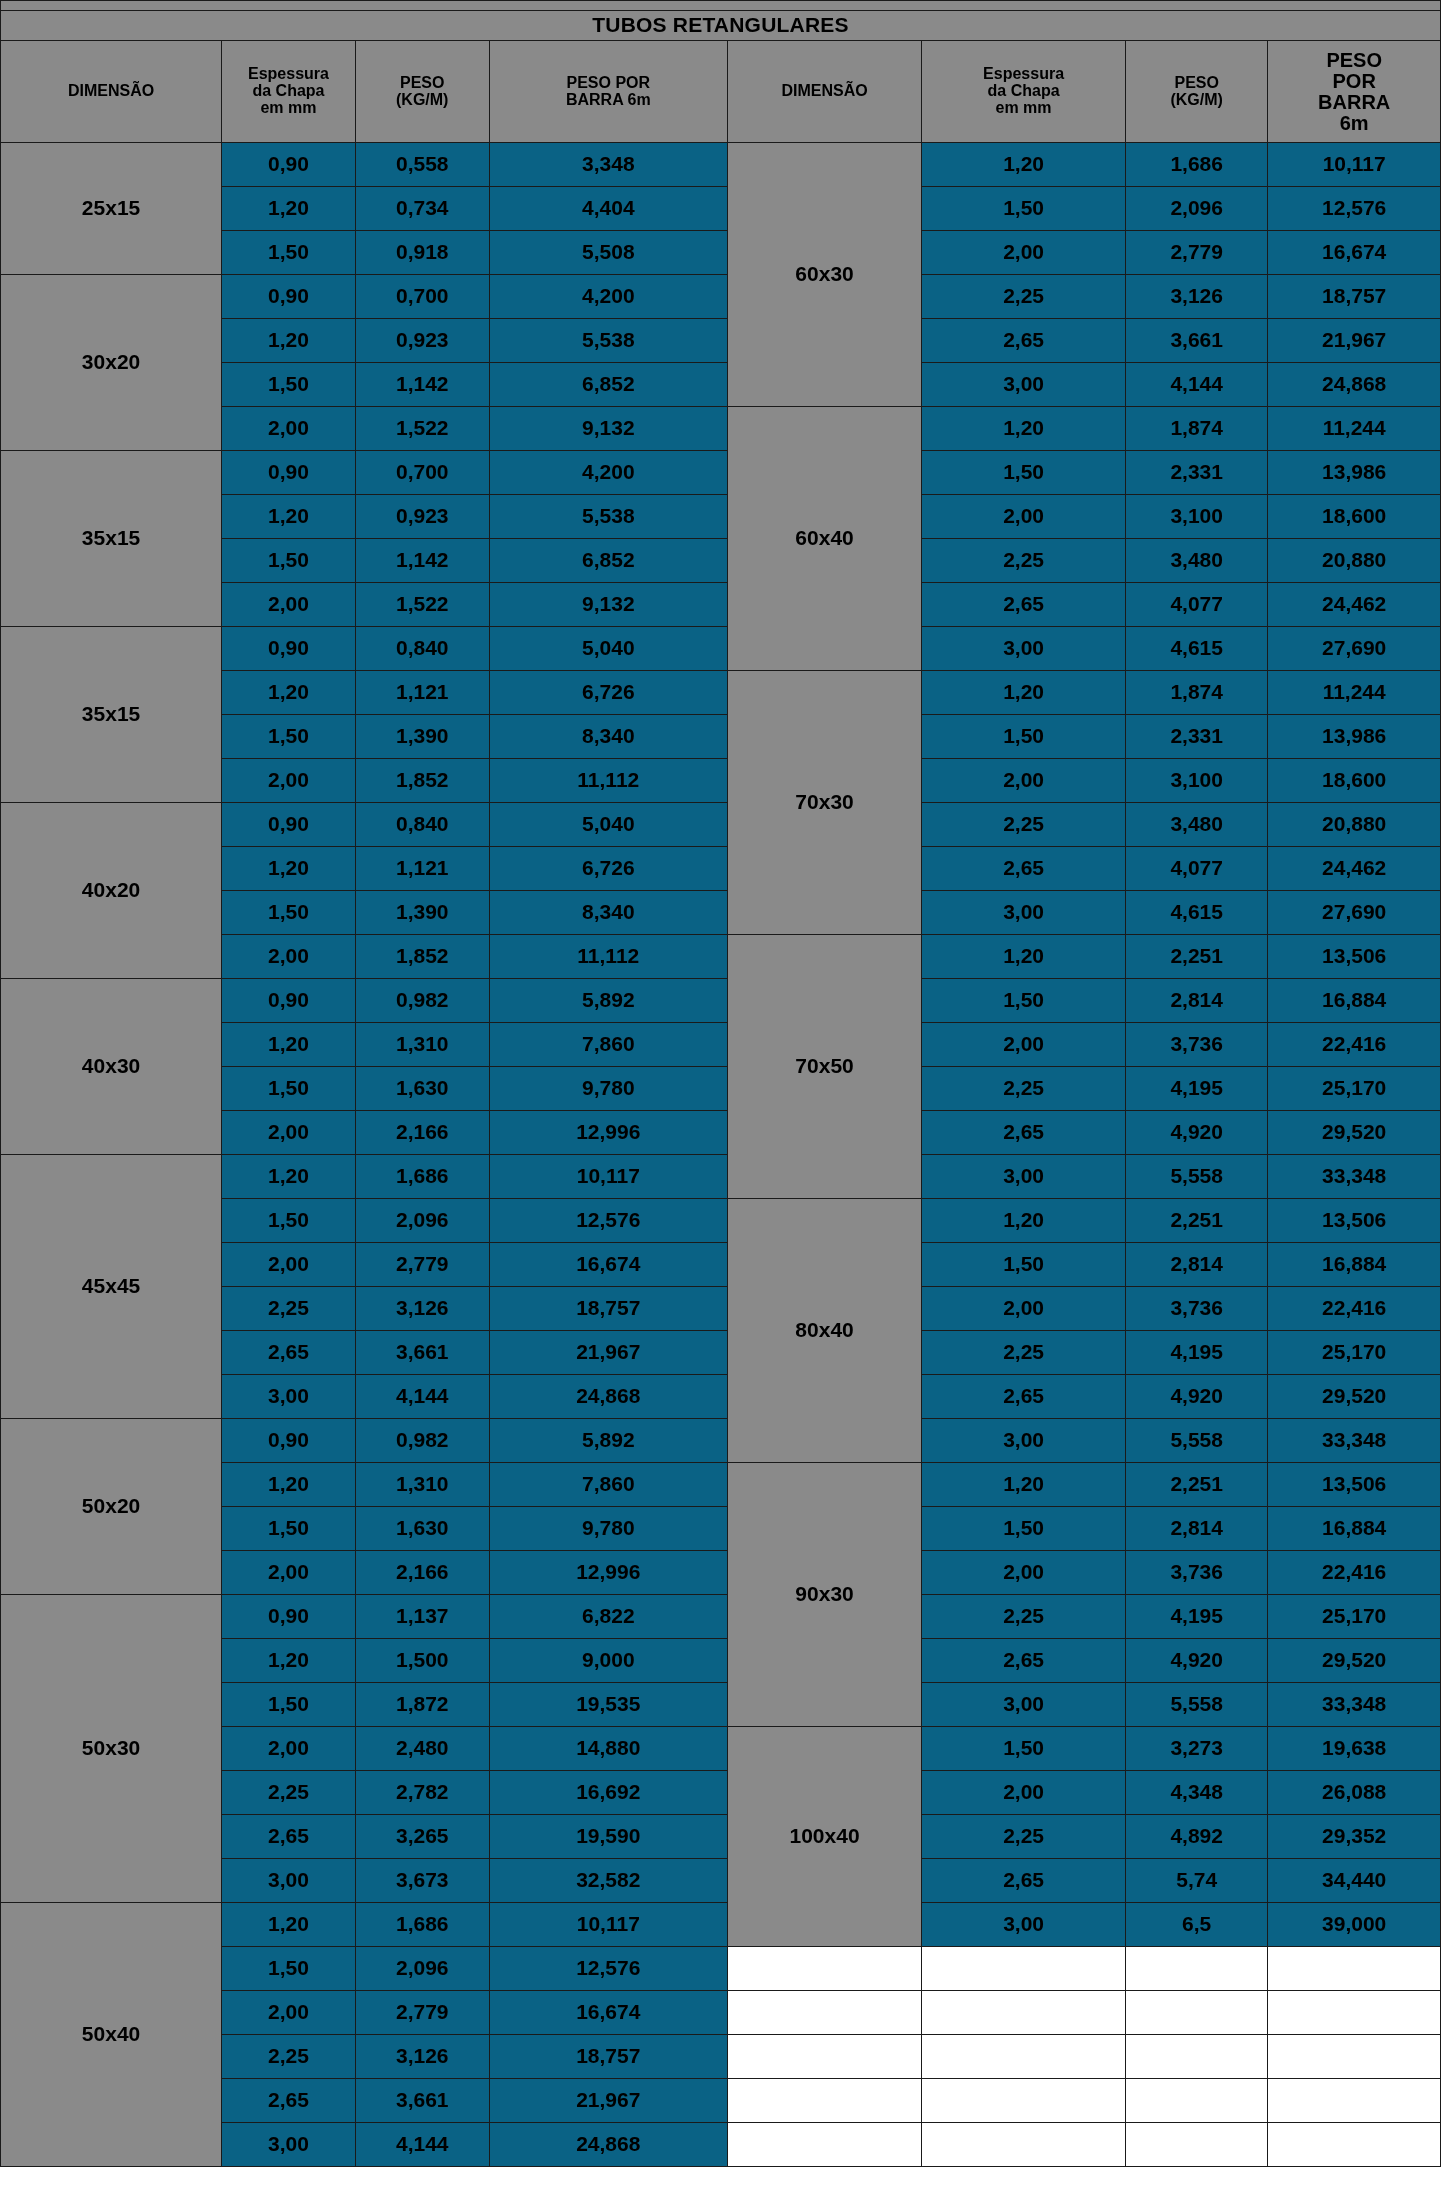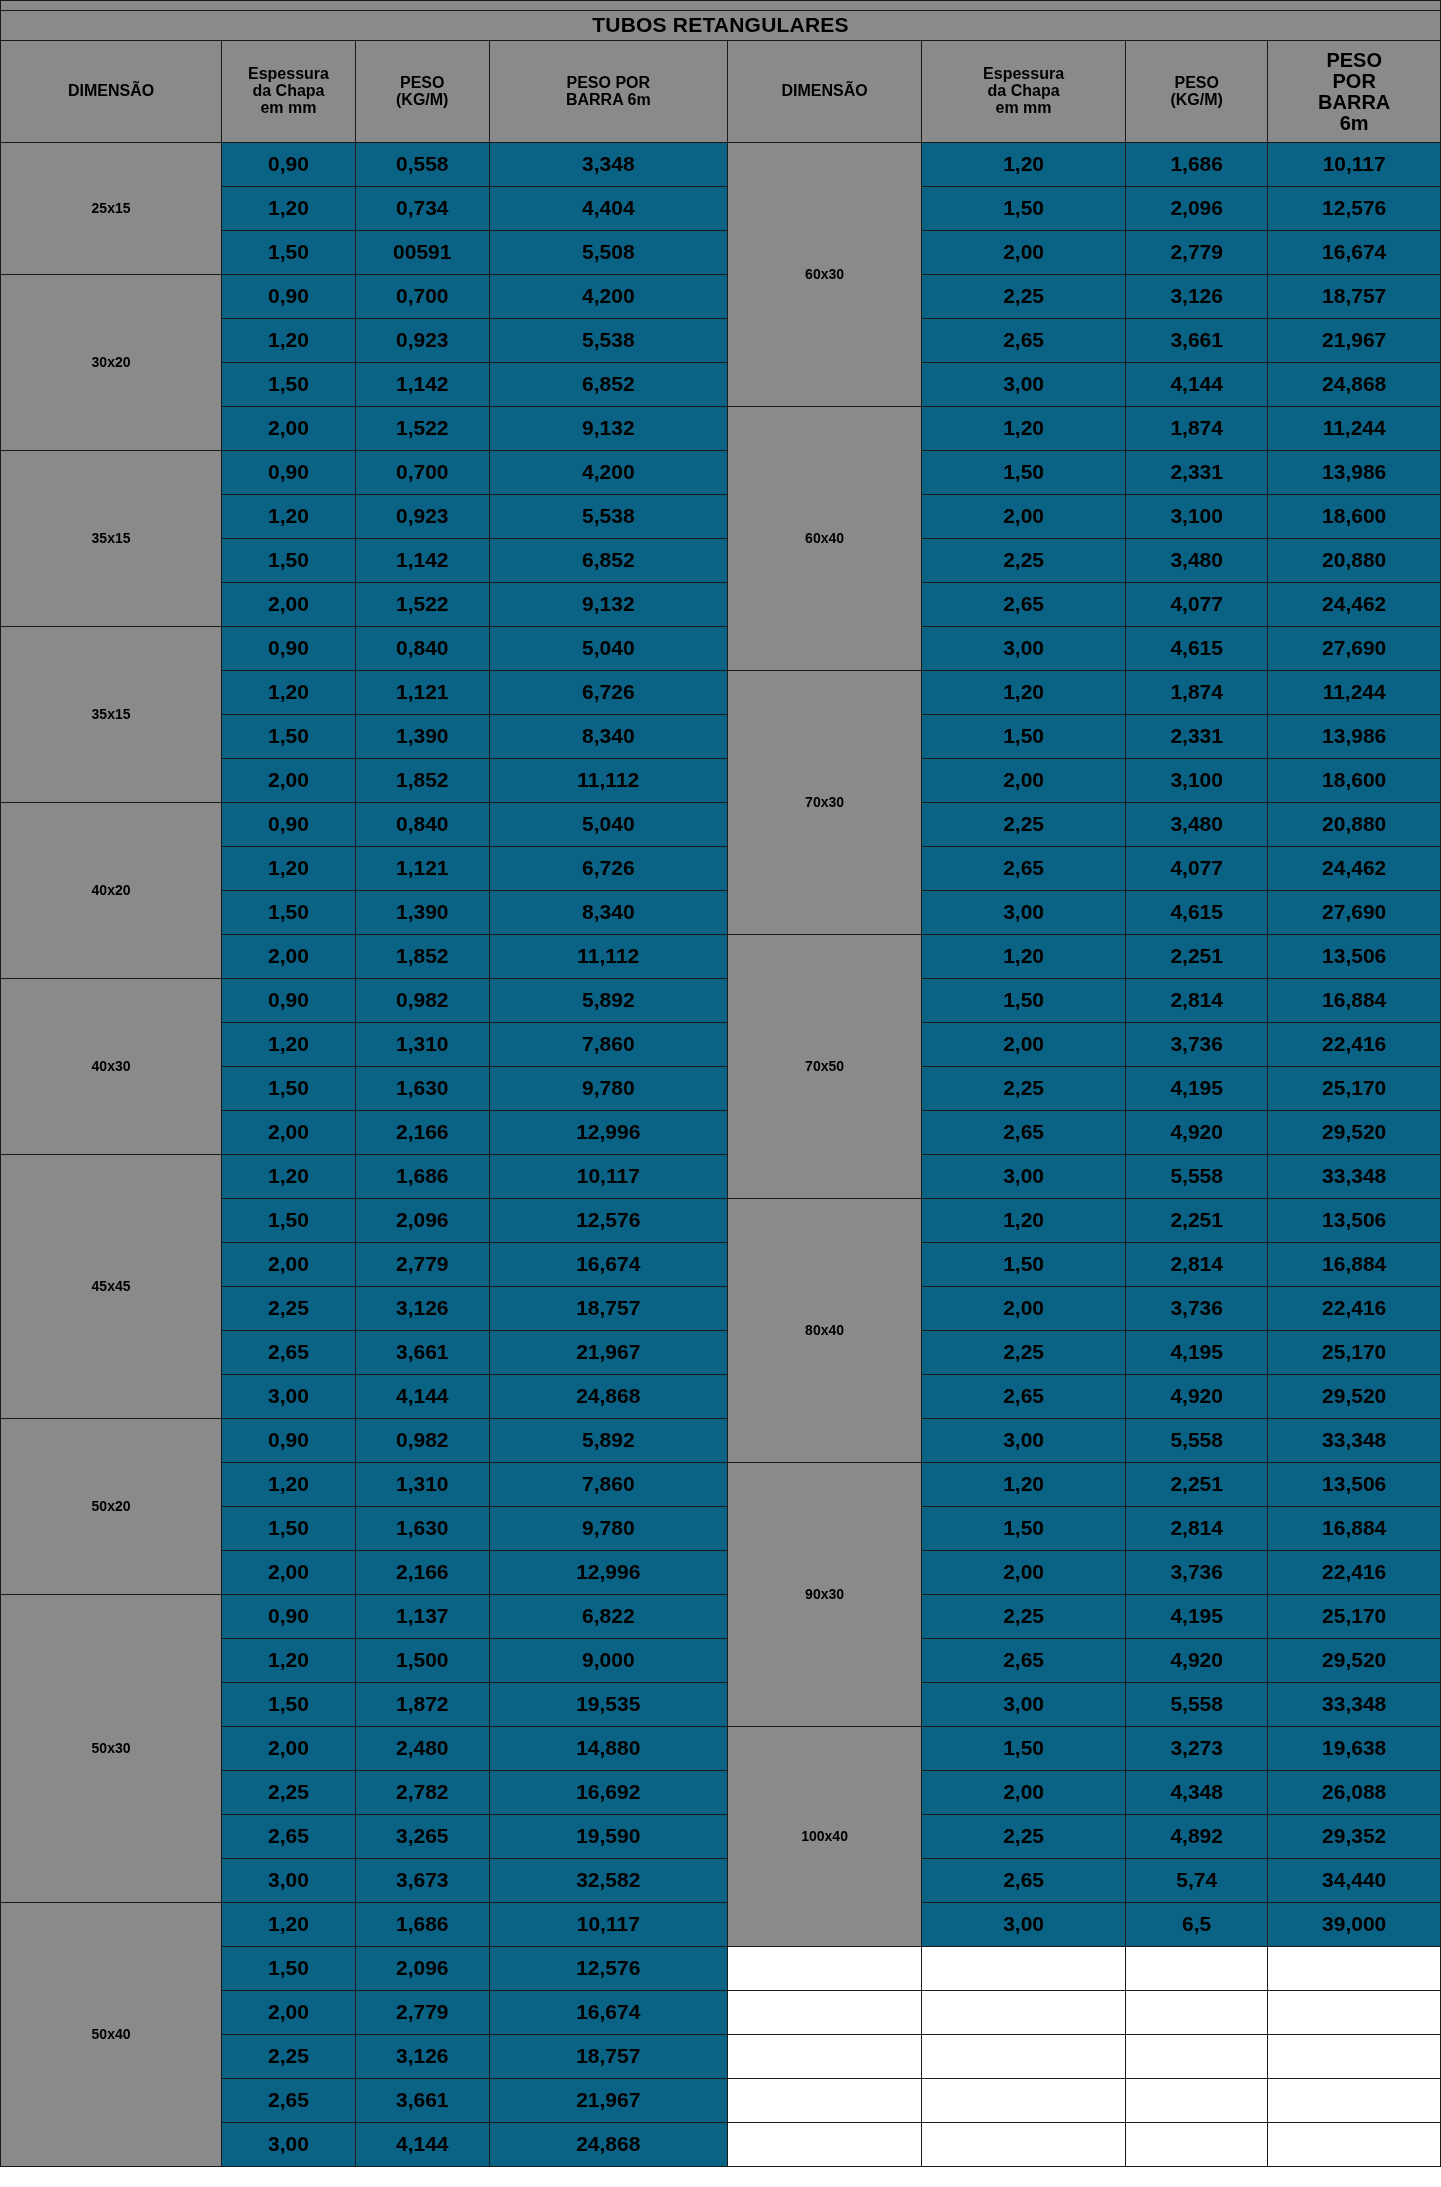--- a/index.html
+++ b/index.html
@@ -37,21 +37,21 @@
     padding:2px 3px;
   }
   .hdr-tall{
     background:#8a8a8a;
     font-size:20px;
     height:101px;
     padding:2px 3px;
   }
   .dim{
     background:#8a8a8a;
-    font-size:14px;
+    font-size:21px;
   }
   .data{
     background:#0a6285;
     font-size:21px;
     height:43px;
   }
   .empty{
     background:#ffffff;
     border:none;
   }
@@ -136,21 +136,21 @@
         <tr>
           <td class="data">1,20</td>
           <td class="data">0,734</td>
           <td class="data">4,404</td>
           <td class="data">1,50</td>
           <td class="data">2,096</td>
           <td class="data">12,576</td>
         </tr>
         <tr>
           <td class="data">1,50</td>
-          <td class="data">00591</td>
+          <td class="data">0,918</td>
           <td class="data">5,508</td>
           <td class="data">2,00</td>
           <td class="data">2,779</td>
           <td class="data">16,674</td>
         </tr>
         <tr>
           <td class="dim" rowspan="4">30x20</td>
           <td class="data">0,90</td>
           <td class="data">0,700</td>
           <td class="data">4,200</td>

